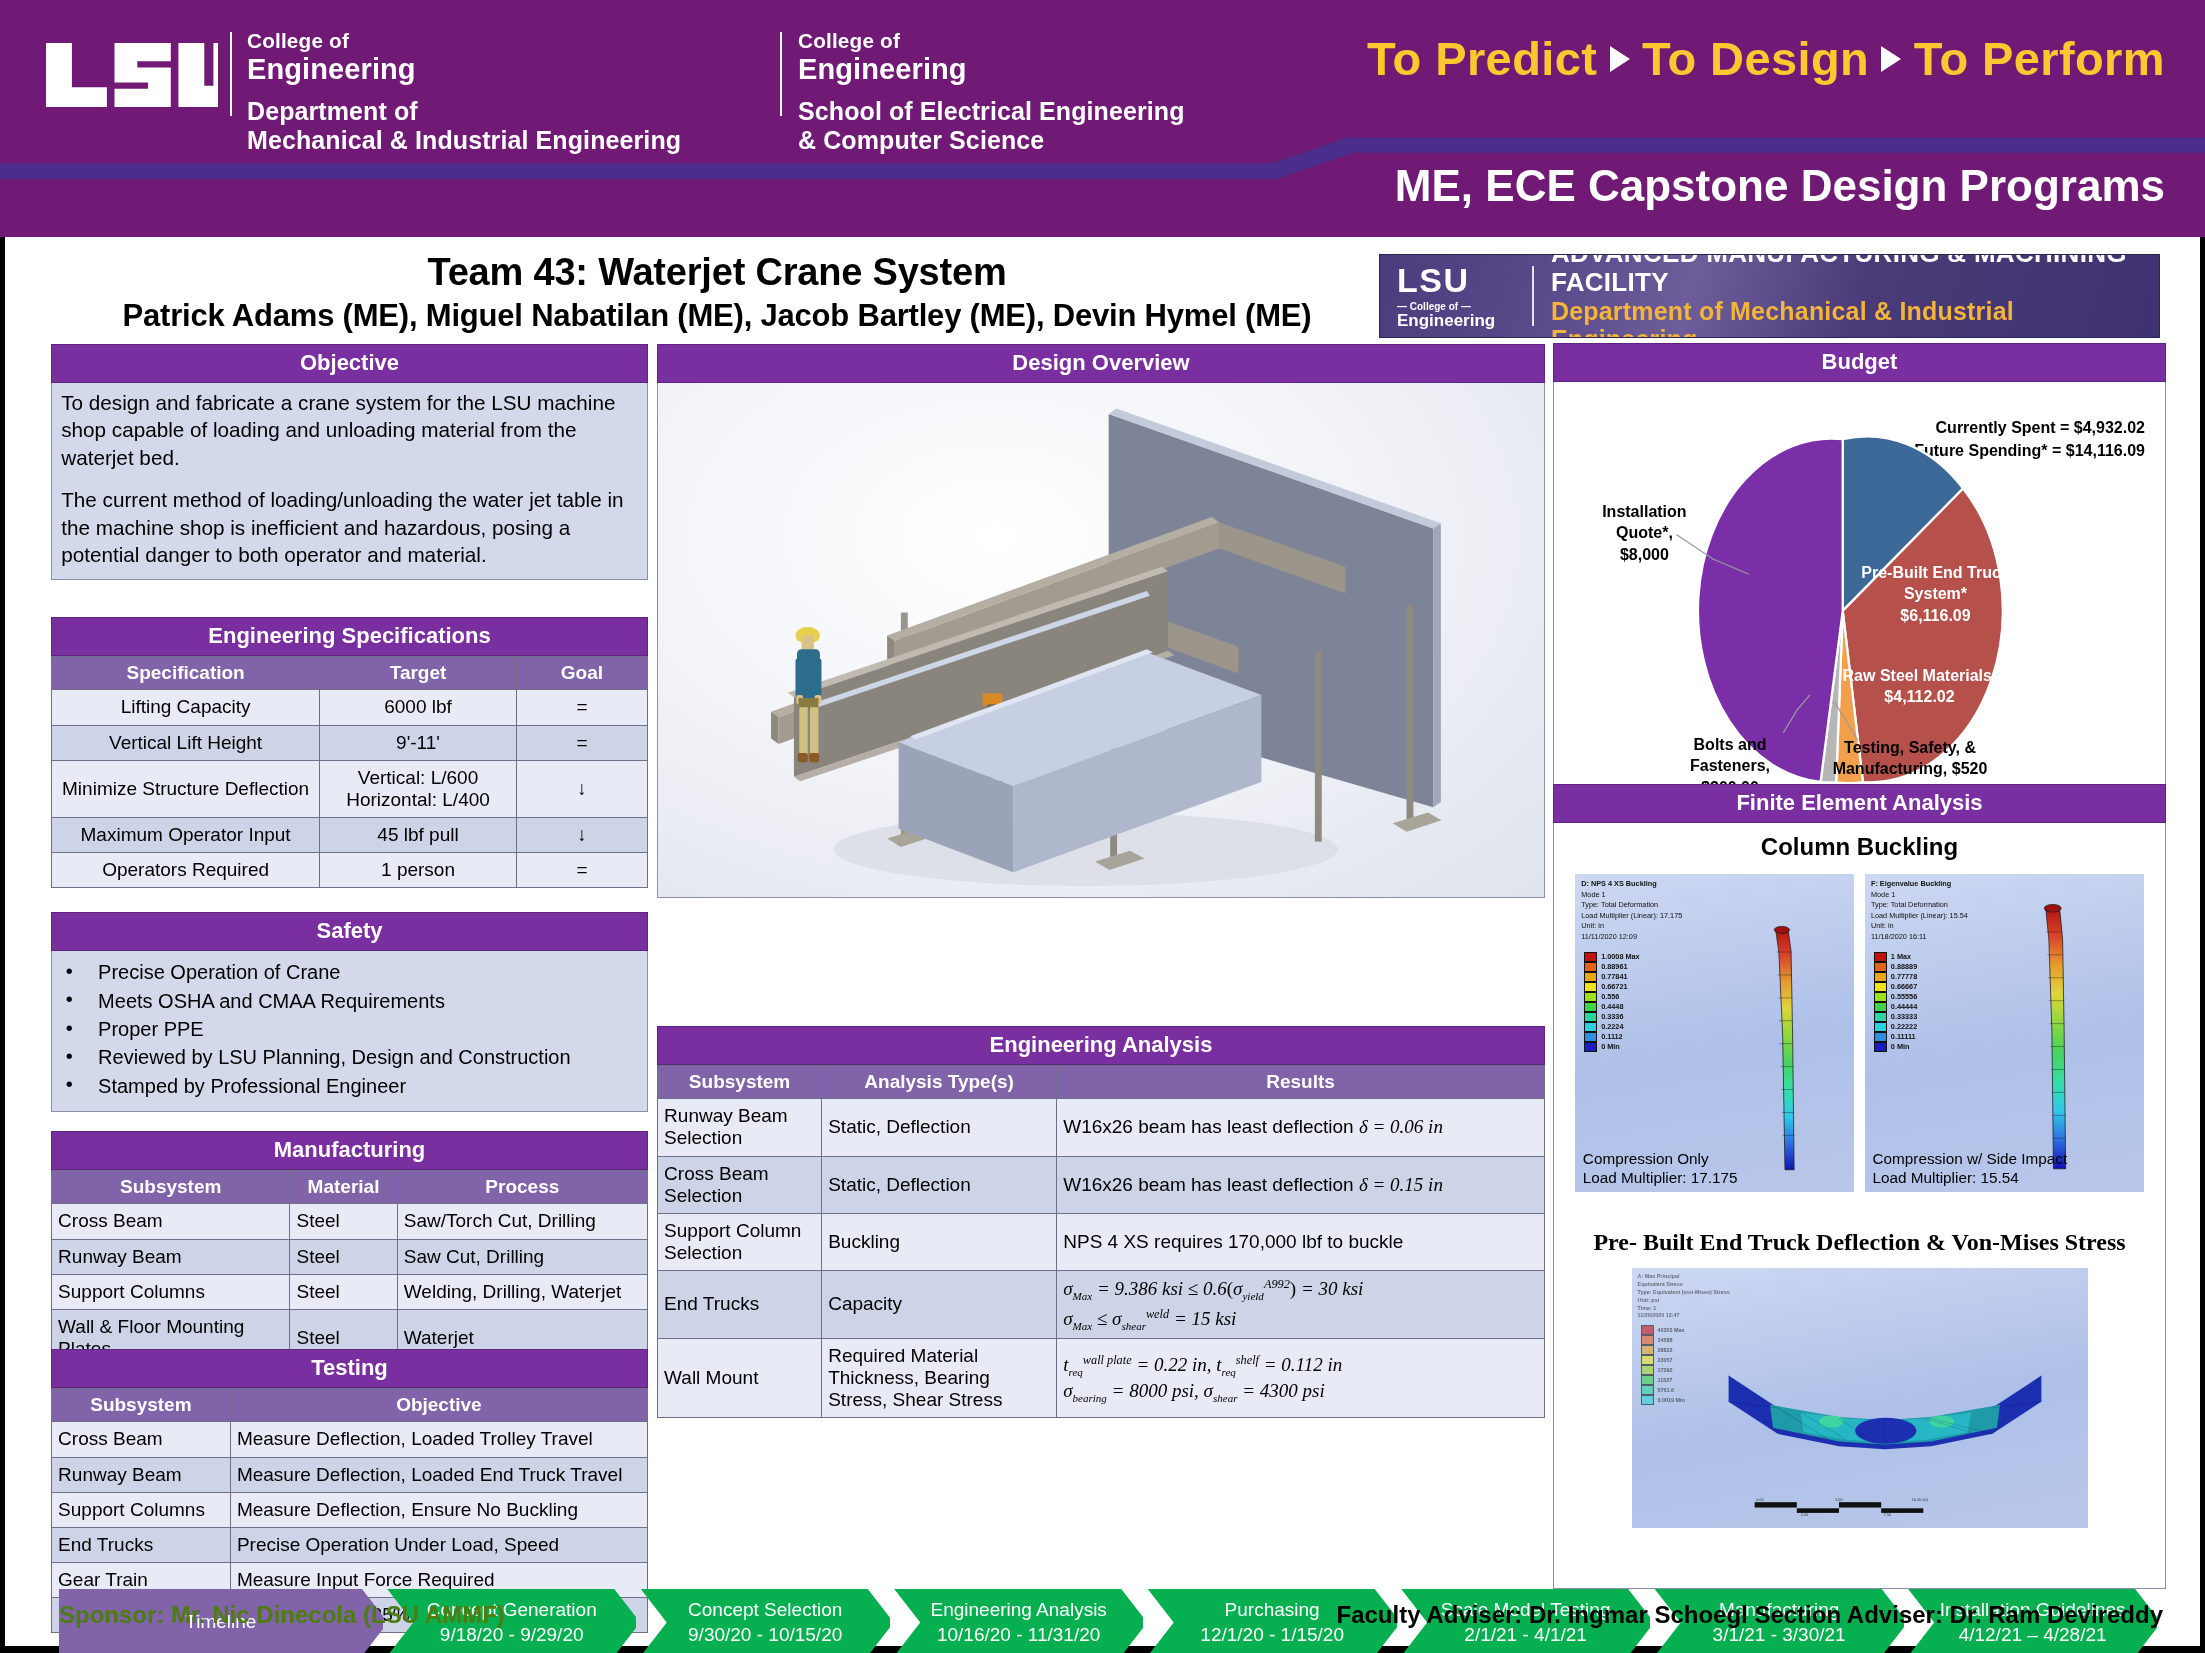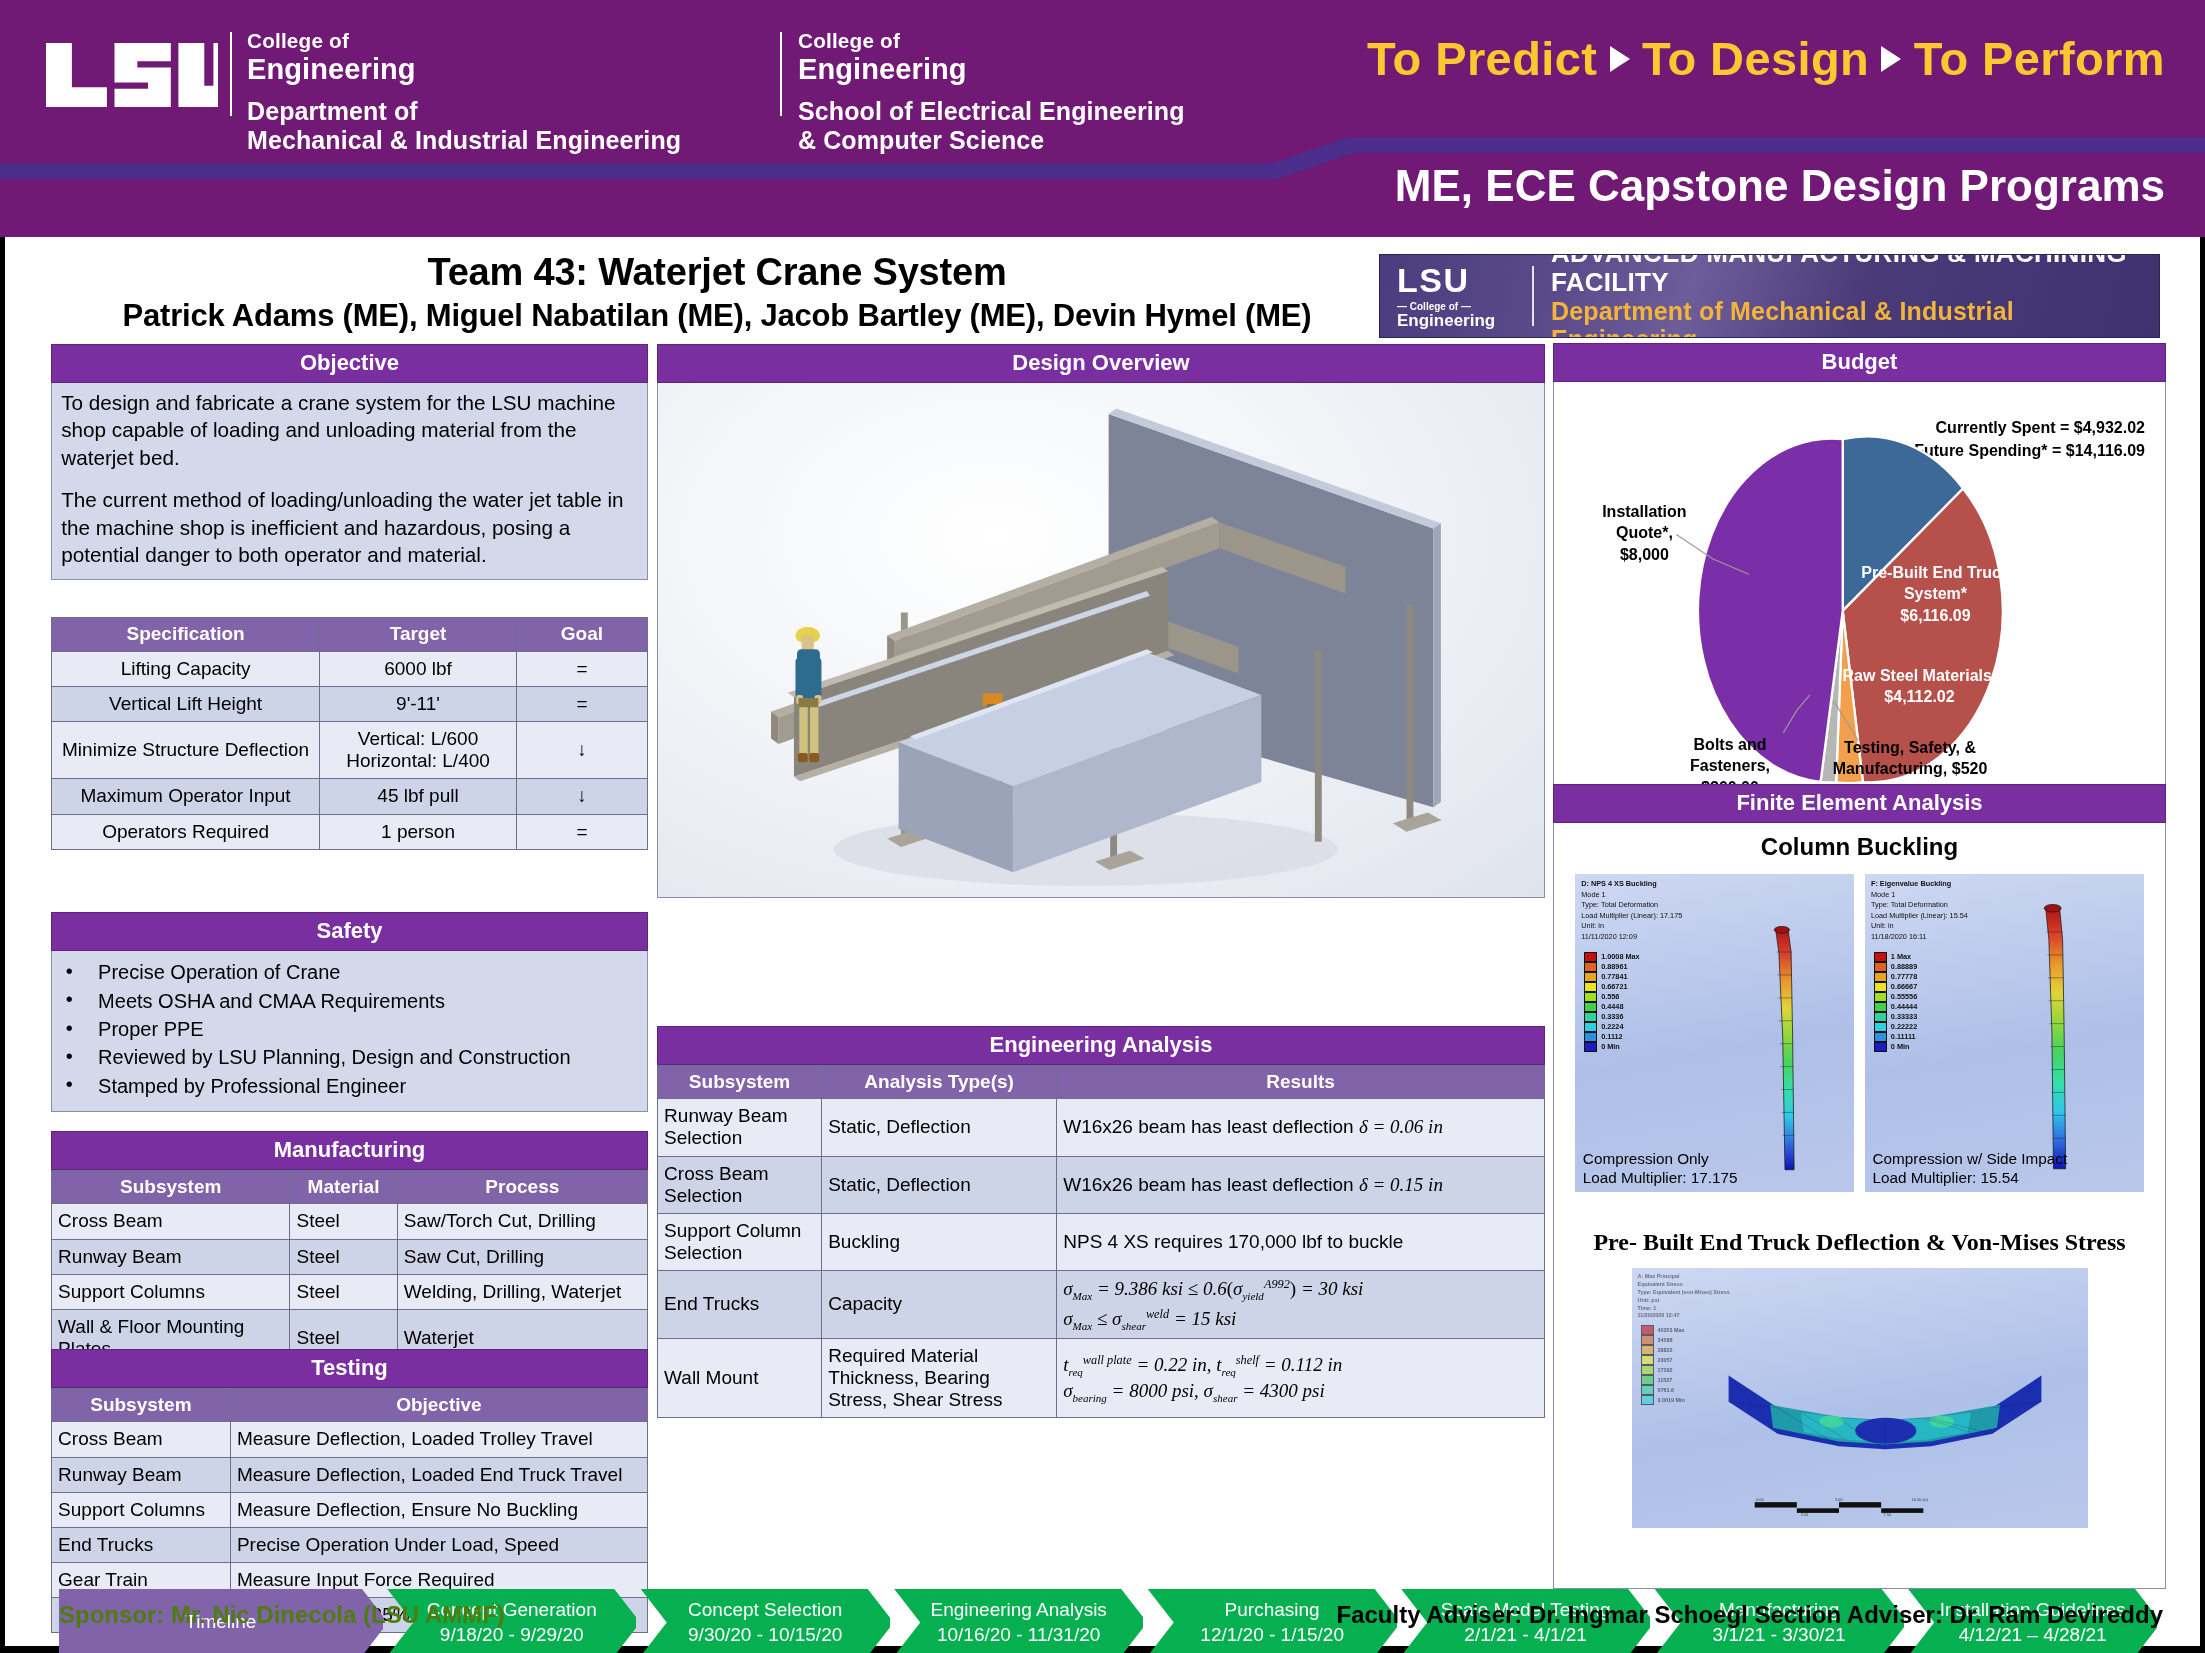--- a/index.html
+++ b/index.html
@@ -204,20 +204,21 @@
   <div class="panel" style="left:46px; top:107px; width:597px;">
     <div class="panel-head">Objective</div>
     <div class="panel-body" style="height:100px;">To design and fabricate a crane system for the LSU machine shop capable of loading and unloading material from the waterjet bed.</div>
   </div>
 
   <div class="panel" style="left:46px; top:243px; width:597px;">
     <div class="panel-body" style="height:100px;">The current method of loading/unloading the water jet table in the machine shop is inefficient and hazardous, posing a potential danger to both operator and material.</div>
   </div>
 
   <div class="panel" style="left:46px; top:380px; width:597px;">
+    <div class="panel-head">Engineering Specifications</div>
     <table class="grid">
       <colgroup>
           <col style="width:45%">
           <col style="width:33%">
           <col style="width:22%">
         </colgroup>
       <thead>
           <tr>
         <th>Specification</th>
         <th>Target</th>

